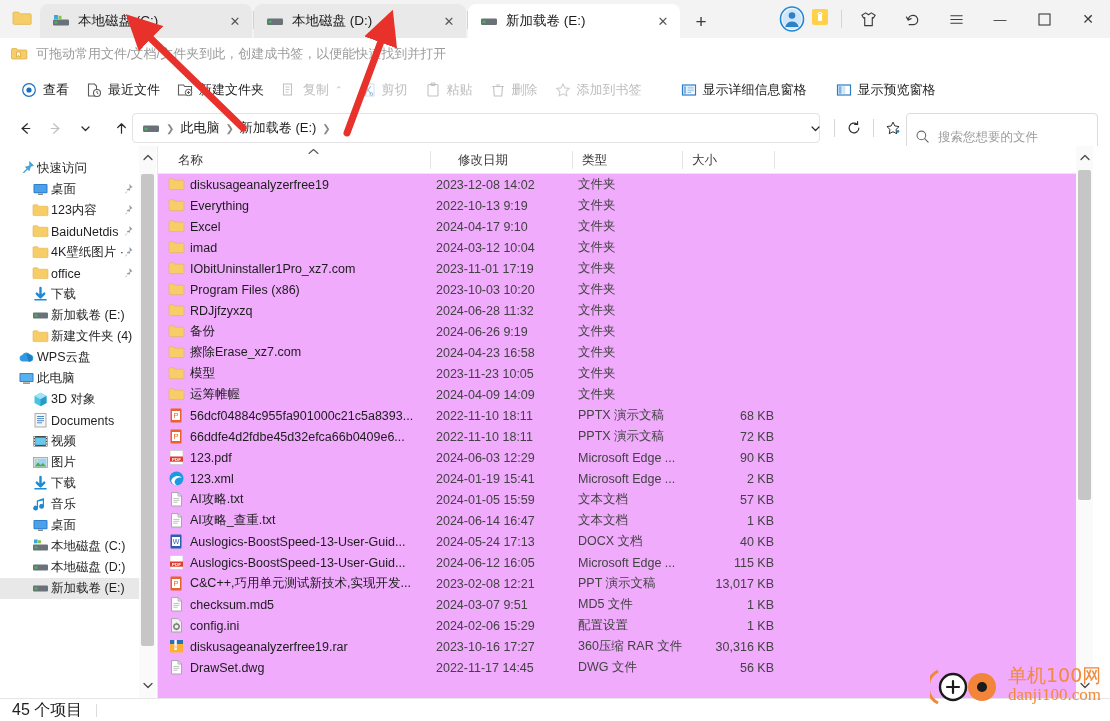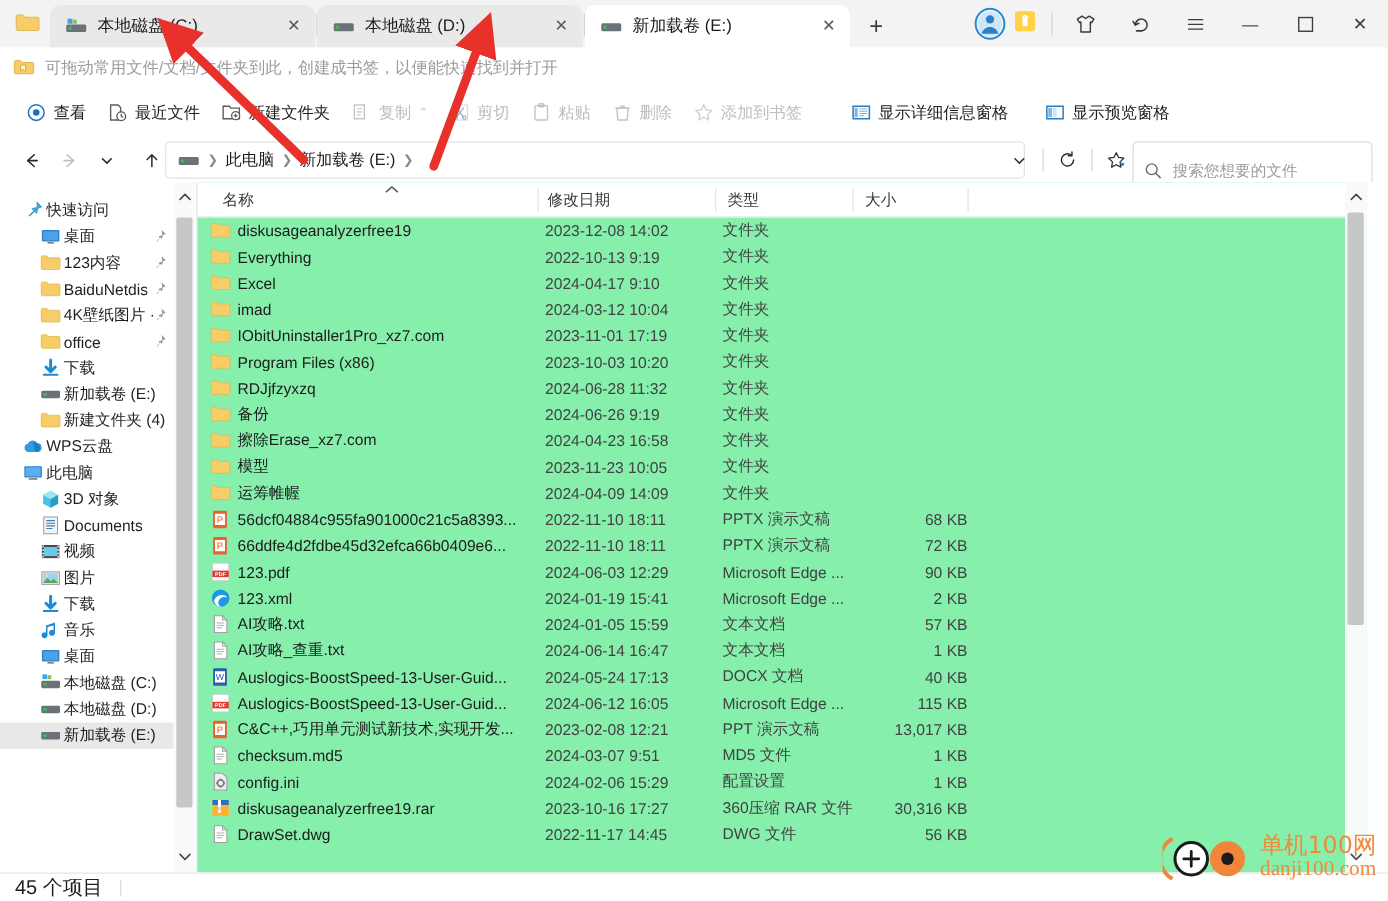--- a/index.html
+++ b/index.html
@@ -132,21 +132,21 @@
   }
   .side-scroll .arrow-up { top: 2px; }
   .side-scroll .arrow-dn { bottom: 4px; }
   .side-scroll .thumb {
     position: absolute; left: 2px; top: 28px; width: 13px; height: 472px;
     background: #c6c6c6; border-radius: 2px;
   }
   .split-line { position: absolute; left: 157px; top: 0; width: 1px; height: 552px; background: #e6e6e6; }
 
   
-  .filepane { position: absolute; left: 158px; top: 0; width: 935px; height: 552px; background: #86efac; }
+  .filepane { position: absolute; left: 158px; top: 0; width: 935px; height: 552px; background: #f0abfc; }
   .colhead {
     position: absolute; left: 0; top: 0; width: 935px; height: 28px;
     border-bottom: 1px solid #e8e8e8; background: #fff;
   }
   .colhead .ch {
     position: absolute; top: 0; height: 28px; display: flex; align-items: center;
     font-size: 12.5px; color: #383838; padding-left: 10px;
   }
   .colhead .chdiv { position: absolute; top: 5px; width: 1px; height: 18px; background: #e4e4e4; }
   .sortcaret { position: absolute; top: 1px; left: 140px; font-size: 9px; color: #666; }
@@ -706,21 +706,21 @@
       <div class="colhead">
         <div class="ch" style="left:10px; width:262px;">
           <span>名称</span>
           <span class="sortcaret">
             <svg width="11" height="7" viewBox="0 0 11 7">
                 <path d="M1 5.5L5.5 1.5 10 5.5" fill="none" stroke="#555" stroke-width="1.1" stroke-linecap="round" stroke-linejoin="round"></path>
               </svg>
           </span>
         </div>
         <div class="chdiv" style="left:272px;"></div>
-        <div class="ch" style="left:260px; width:142px;padding-left:20px;">修改日期</div>
+        <div class="ch" style="left:280px; width:142px;padding-left:20px;">修改日期</div>
         <div class="chdiv" style="left:414px;"></div>
         <div class="ch" style="left:414px; width:110px;">类型</div>
         <div class="chdiv" style="left:524px;"></div>
         <div class="ch" style="left:524px; width:92px;">大小</div>
         <div class="chdiv" style="left:616px;"></div>
       </div>
       <div class="rows" id="file-rows">
           <div class="frow">
             <span class="fi"><svg width="17" height="17" viewBox="0 0 17 17">
                 <path d="M1 3.6c0-.5.4-.9.9-.9h3.6l1.3 1.5h8.3c.5 0 .9.4.9.9v7.6c0 .5-.4.9-.9.9H1.9c-.5 0-.9-.4-.9-.9z" fill="#f7cd68" stroke="#e3b44d" stroke-width=".6"></path>

